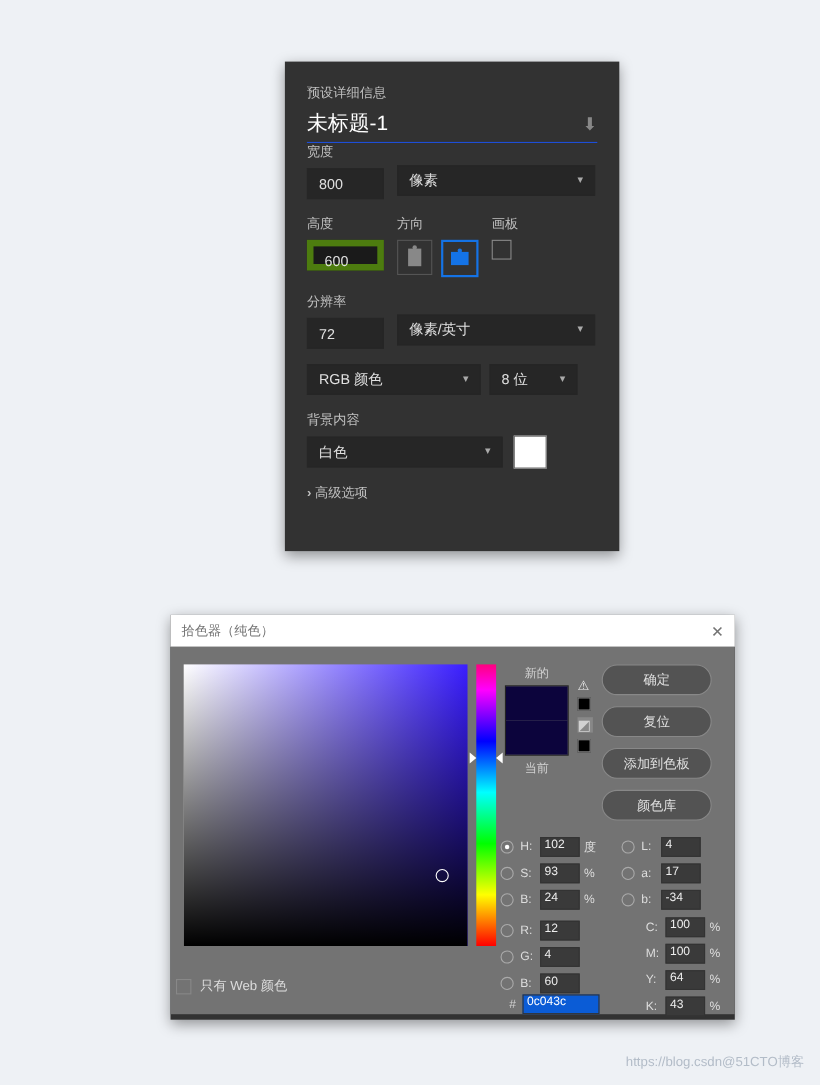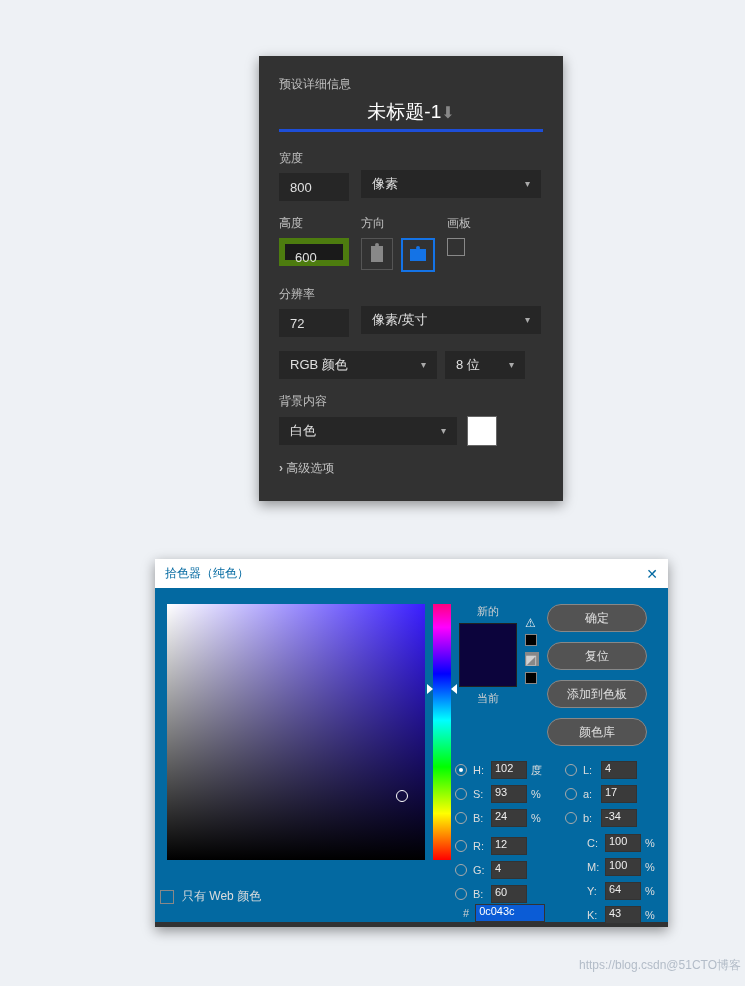--- a/index.html
+++ b/index.html
@@ -1,44 +1,44 @@
 <!DOCTYPE html>
 <html><head>
 <meta charset="utf-8">
 <style>
 body{margin:0;background:#eef1f5;font-family:"Microsoft YaHei",Arial,sans-serif;font-size:13px;color:#d1d1d1;width:745px;height:986px;position:relative;overflow:hidden}
 .panel{position:absolute;background:#323232;box-shadow:0 4px 12px rgba(0,0,0,.4)}
 .p1{left:259px;top:56px;width:304px;height:445px;padding:20px 20px 0 20px;box-sizing:border-box}
 .label{font-size:12px;color:#c0c0c0;margin-bottom:6px}
 .row{display:flex;gap:12px;margin-bottom:14px;align-items:flex-start}
 .col{display:flex;flex-direction:column}
-.title-row{display:flex;align-items:baseline;justify-content:center;margin-bottom:18px;border-bottom:3px solid #1d4ed8;padding-bottom:4px}
+.title-row{display:flex;align-items:baseline;justify-content:space-between;border-bottom:1px solid #1d4ed8;padding-bottom:4px}
 .title{font-size:19px;color:#fff;font-weight:400}
 .dl-icon{color:#888;font-size:16px}
 .input,.select{background:#262626;border:1px solid #262626;color:#e0e0e0;height:28px;line-height:28px;padding:0 10px;box-sizing:border-box;font-size:13px}
 .input.focused{border:6px solid #4d7c0f;background:#1a1a1a}
 .select{display:flex;align-items:center;justify-content:space-between;cursor:pointer}
 .chev{color:#aaa;font-size:10px}
 .w70{width:70px}
 .w180{width:180px}
 .w80{width:80px}
 .orient-btn{width:30px;height:30px;border:1px solid #555;display:flex;align-items:center;justify-content:center;cursor:pointer;background:#323232}
 .orient-btn.active{border:2px solid #1473e6}
 .orient-glyph{width:12px;height:16px;display:inline-block;position:relative}
 .orient-glyph.portrait{width:12px;height:16px;background:#888}
 .orient-glyph.landscape{width:16px;height:12px;background:#1473e6}
 .orient-glyph::after{content:"";position:absolute;top:-3px;left:50%;transform:translateX(-50%);width:4px;height:4px;border-radius:50%;background:inherit}
 .chk{width:16px;height:16px;border:1px solid #888;display:inline-block;cursor:pointer}
 .swatch{width:28px;height:28px;background:#fff;border:1px solid #666;cursor:pointer}
 .adv{font-size:12px;color:#c0c0c0;cursor:pointer;margin-top:6px}
 .adv::before{content:"› ";font-weight:bold}
 .p2{left:155px;top:559px;width:513px;height:368px}
-.p2-title{background:#fff;color:#0369a1;font-size:12px;padding:6px 10px;display:flex;justify-content:space-between;align-items:flex-end}
+.p2-title{background:#fff;color:#737373;font-size:12px;padding:6px 10px;display:flex;justify-content:space-between;align-items:flex-end}
 .close{cursor:pointer;font-size:14px}
-.p2-body{background:#0369a1;padding:16px 12px 12px 12px;height:334px;box-sizing:border-box;display:flex;gap:8px}
+.p2-body{background:#737373;padding:16px 12px 12px 12px;height:334px;box-sizing:border-box;display:flex;gap:8px}
 .sv-field{width:258px;height:256px;background:linear-gradient(to bottom,rgba(0,0,0,0),#000),linear-gradient(to right,#fff,#3a1eff);position:relative;cursor:crosshair}
 .sv-cursor{position:absolute;width:10px;height:10px;border:1px solid #fff;border-radius:50%;left:235px;top:192px;transform:translate(-50%,-50%)}
 .hue{width:18px;height:256px;position:relative;background:linear-gradient(to bottom,#ff0080,#ff00ff,#8000ff,#0000ff,#0080ff,#00ffff,#00ff80,#00ff00,#80ff00,#ffff00,#ff8000,#ff0000);cursor:pointer}
 .hue-ptr{position:absolute;left:-6px;top:80px;width:0;height:0;border-top:5px solid transparent;border-bottom:5px solid transparent;border-left:6px solid #fff}
 .hue-ptr.r{left:auto;right:-6px;border-left:none;border-right:6px solid #fff}
 .preview-col{display:flex;flex-direction:column;align-items:center;gap:4px;font-size:11px}
 .preview{width:56px;height:62px;border:1px solid #222;display:flex;flex-direction:column}
 .preview div{flex:1}
 .new-c{background:#0c043c}
 .cur-c{background:#0c043c}
@@ -53,21 +53,21 @@
 .radio{width:10px;height:10px;border:1px solid #aaa;border-radius:50%;margin-right:2px;cursor:pointer;display:inline-block}
 .radio.on::after{content:"";display:block;width:4px;height:4px;background:#fff;border-radius:50%;margin:3px}
 .nlab{width:14px}
 .ninp{width:28px;height:16px;background:#3a3a3a;border:1px solid #333;color:#eee;font-size:11px;padding:0 3px}
 .ninp.hl{background:#0b5cd6;color:#fff}
 .unit{width:14px;text-align:left}
 .num-col2{position:absolute;left:565px;top:758px;font-size:11px;color:#ddd}
 .num-col3{position:absolute;left:587px;top:831px;font-size:11px;color:#ddd}
 .webchk{position:absolute;left:160px;top:888px;display:flex;align-items:center;gap:8px;font-size:12px;color:#ddd}
 .hexrow{position:absolute;left:463px;top:904px;display:flex;align-items:center;gap:6px;font-size:11px}
-.wm{position:absolute;right:4px;bottom:12px;color:#9aa6b5;font-size:12px;opacity:.7}
+.wm{position:absolute;right:14px;bottom:12px;color:#9aa6b5;font-size:12px;opacity:.7}
 </style>
 </head>
 <body>
 
 <div class="panel p1">
   <div class="label">预设详细信息</div>
   <div class="title-row">
     <span class="title">未标题-1</span>
     <span class="dl-icon">⬇</span>
   </div>

